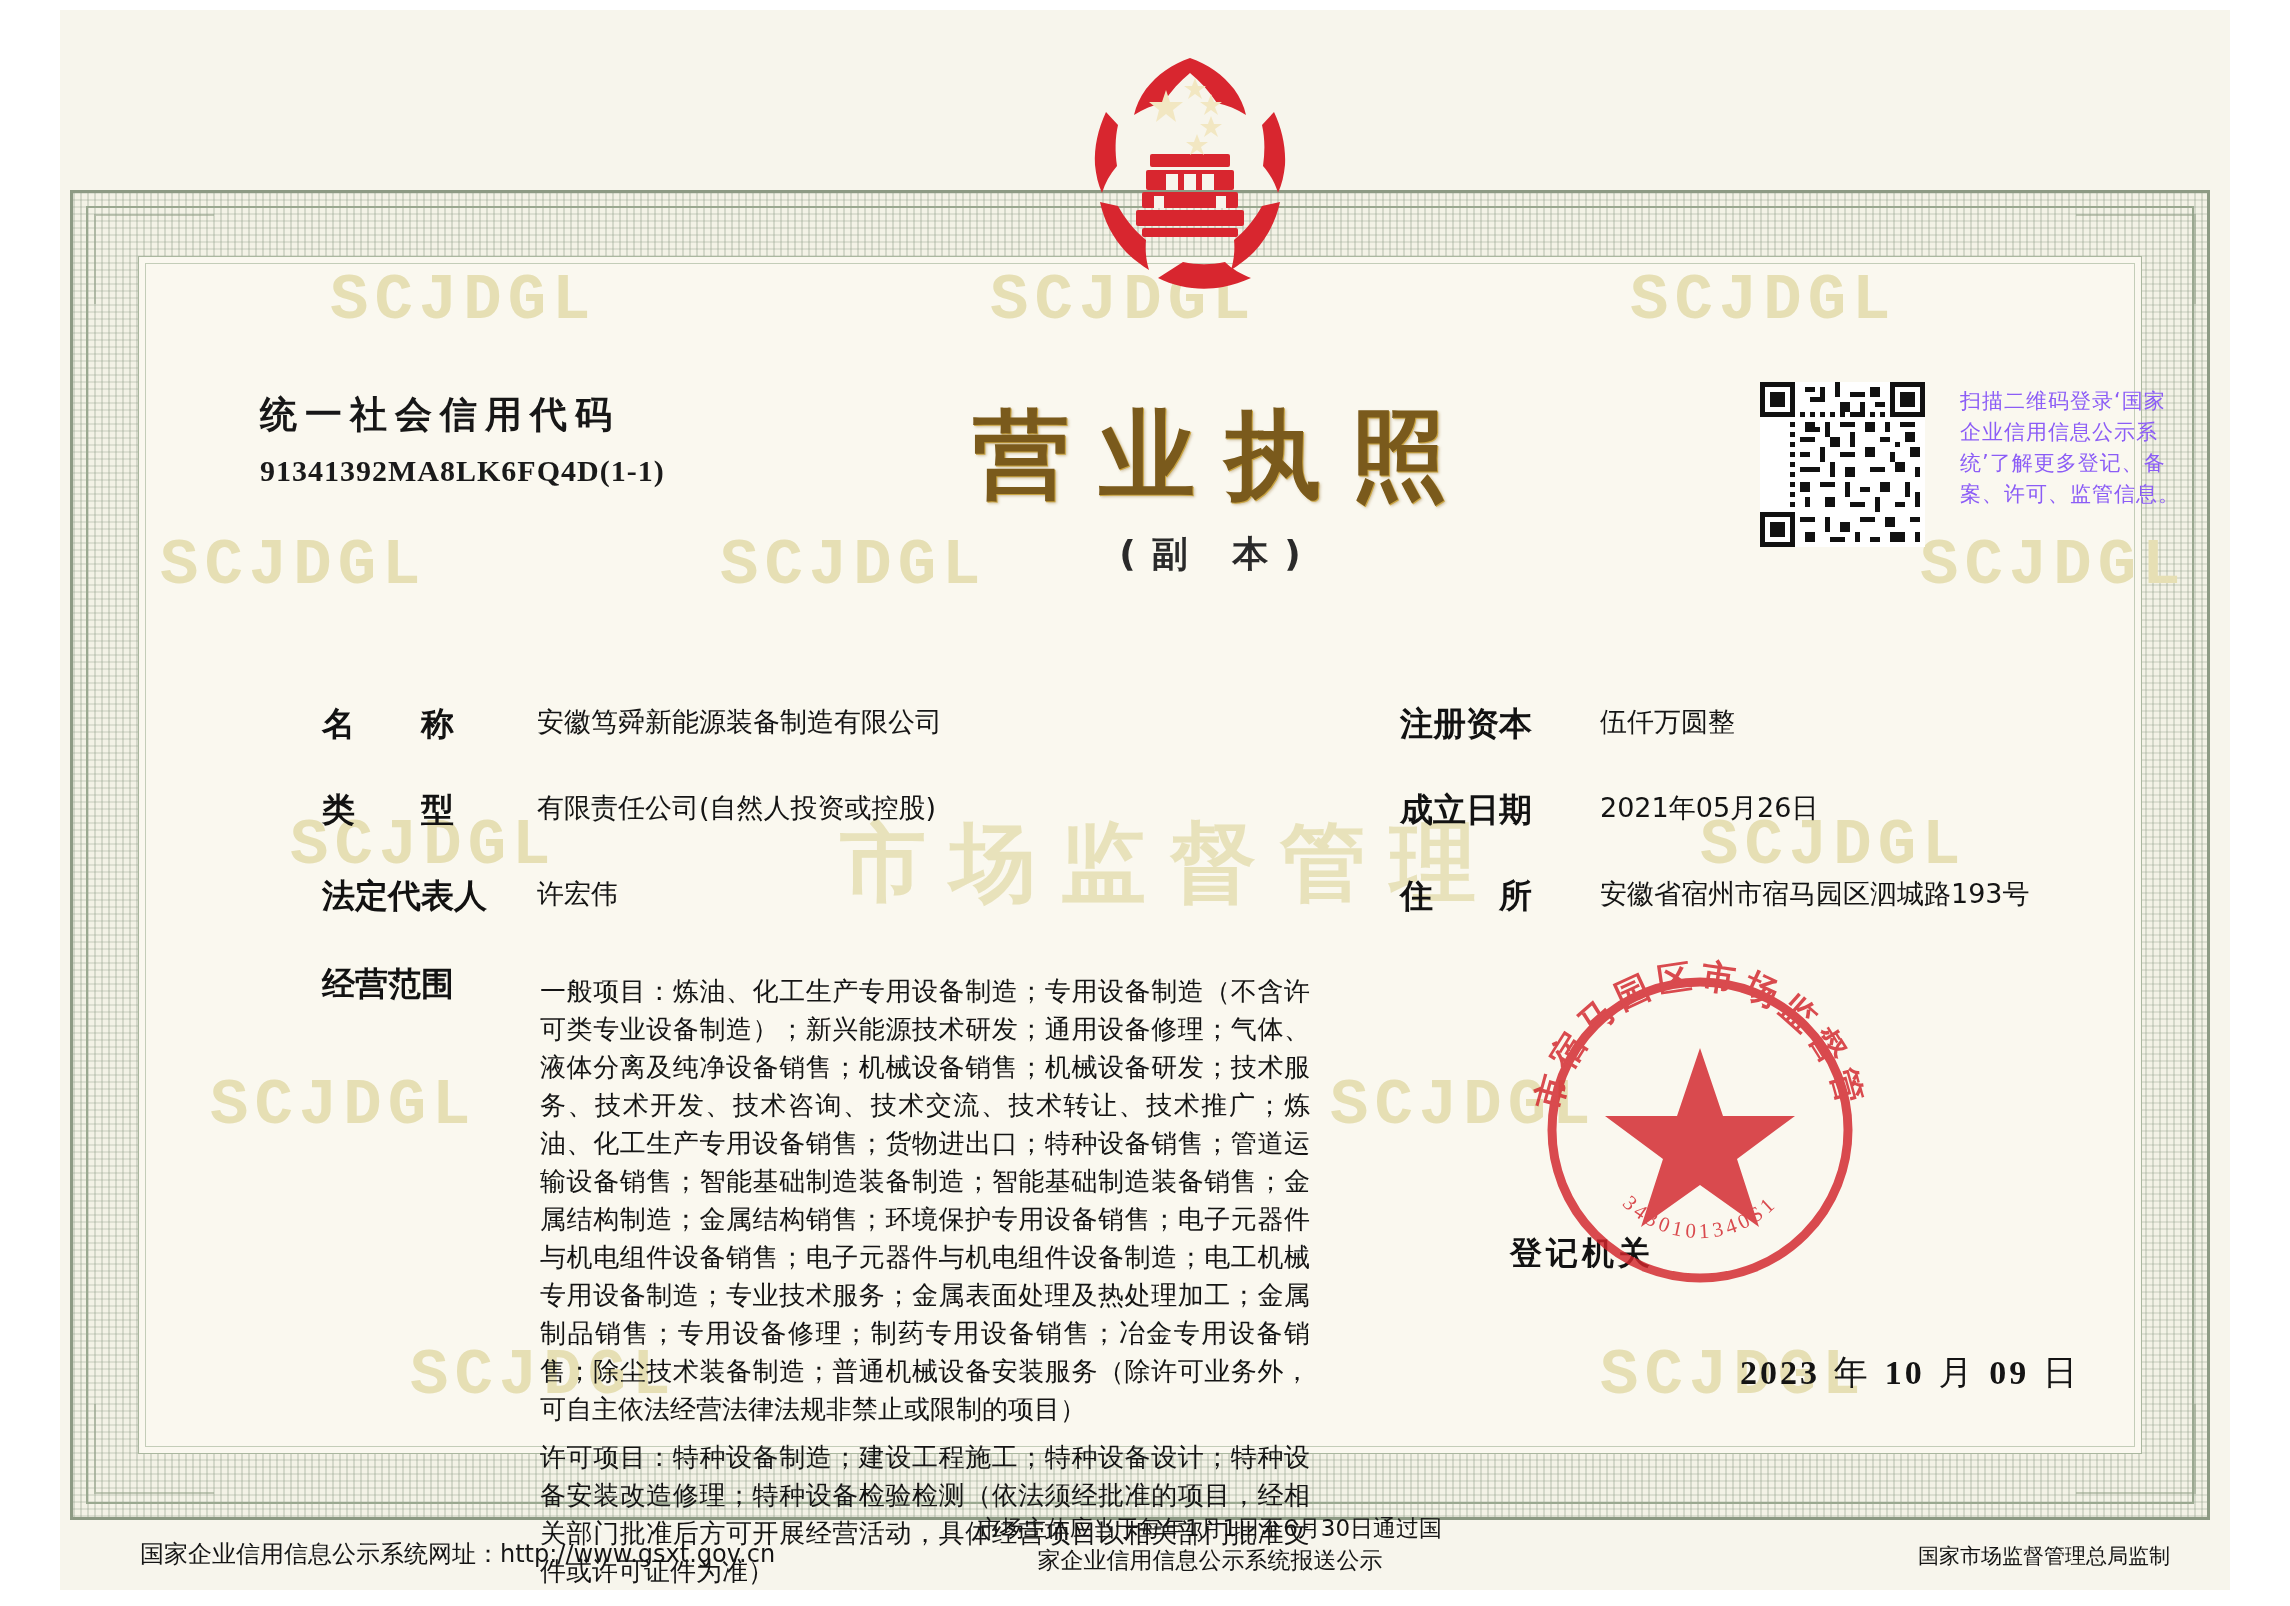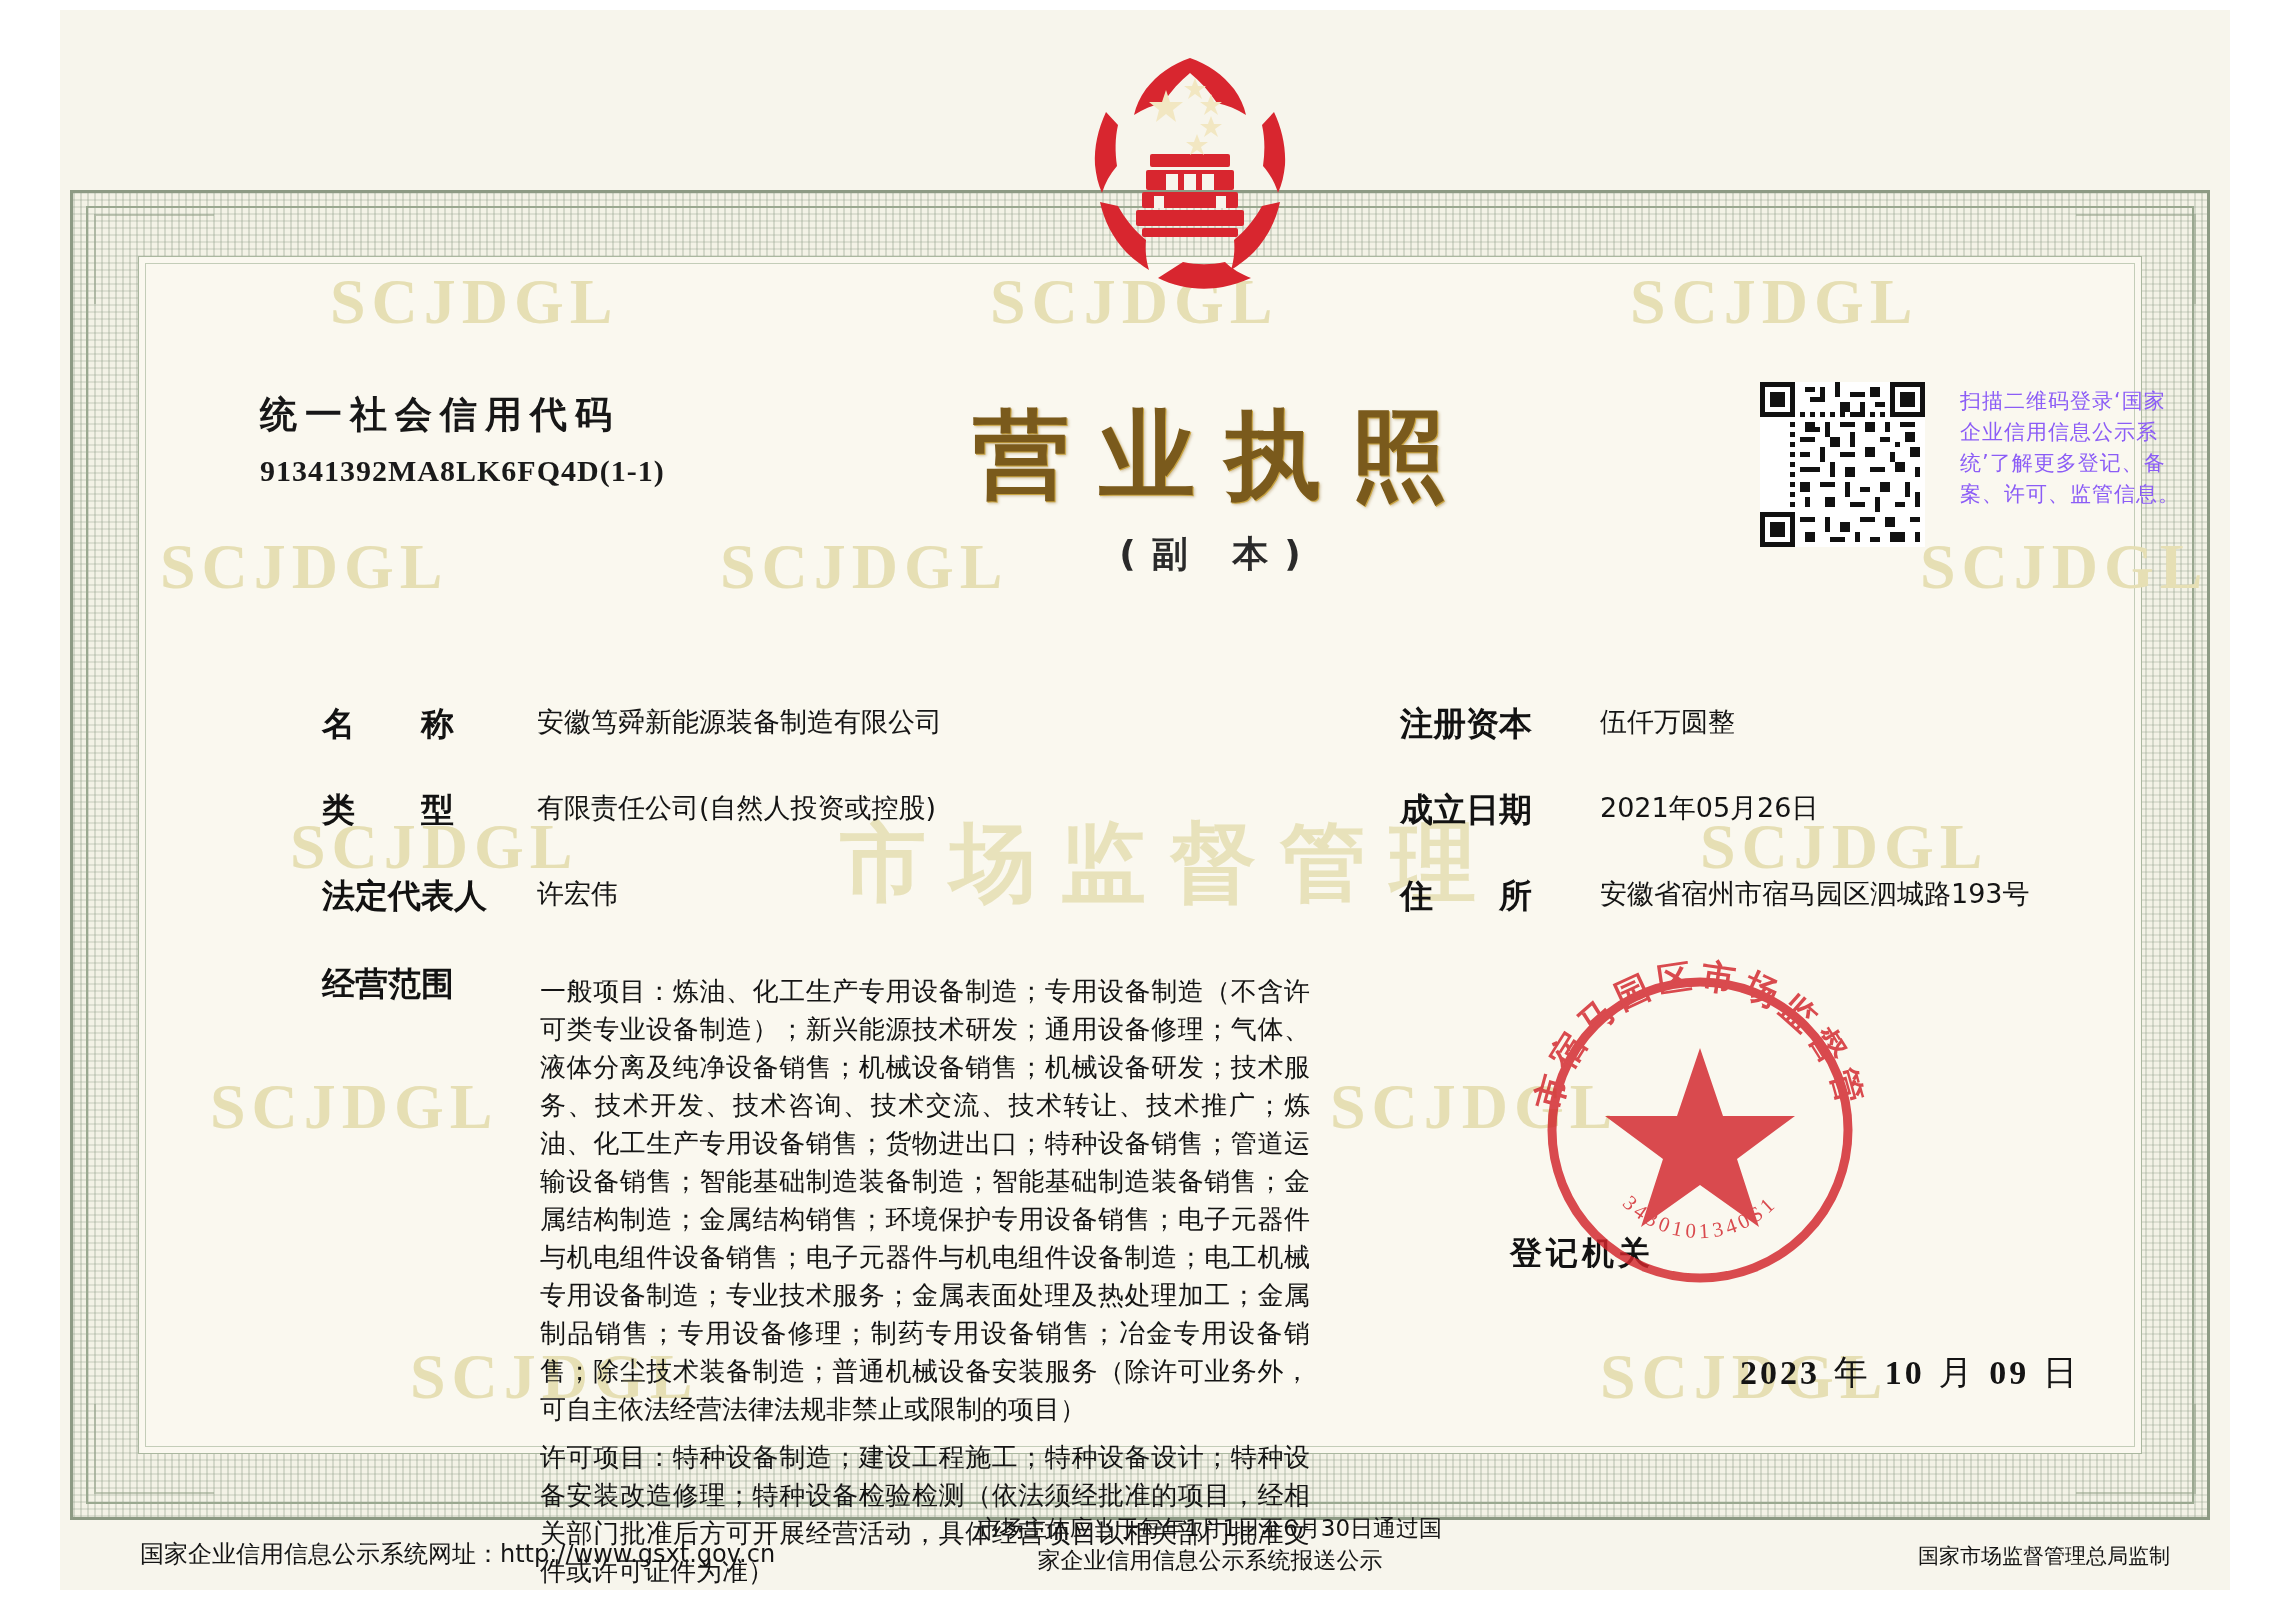--- a/index.html
+++ b/index.html
@@ -77,21 +77,21 @@
   }
   .corner.tl { left: 34px;  top: 204px;  border-right: none; border-bottom: none; }
   .corner.tr { right: 34px; top: 204px;  border-left: none;  border-bottom: none; }
   .corner.bl { left: 34px;  bottom: 96px; border-right: none; border-top: none; }
   .corner.br { right: 34px; bottom: 96px; border-left: none;  border-top: none; }
 
   
   .wm {
     position: absolute;
     color: #e2dcae;
-    font-family: Liberation Serif, serif;
+    font-family: Liberation Mono, monospace;
     font-weight: 700;
     letter-spacing: 6px;
     user-select: none;
     pointer-events: none;
     white-space: nowrap;
   }
   .wm.scjdgl { font-size: 64px; color: #e6dfb4; }
   .wm.big-cn {
     font-size: 86px;
     color: #e8e2bb;

